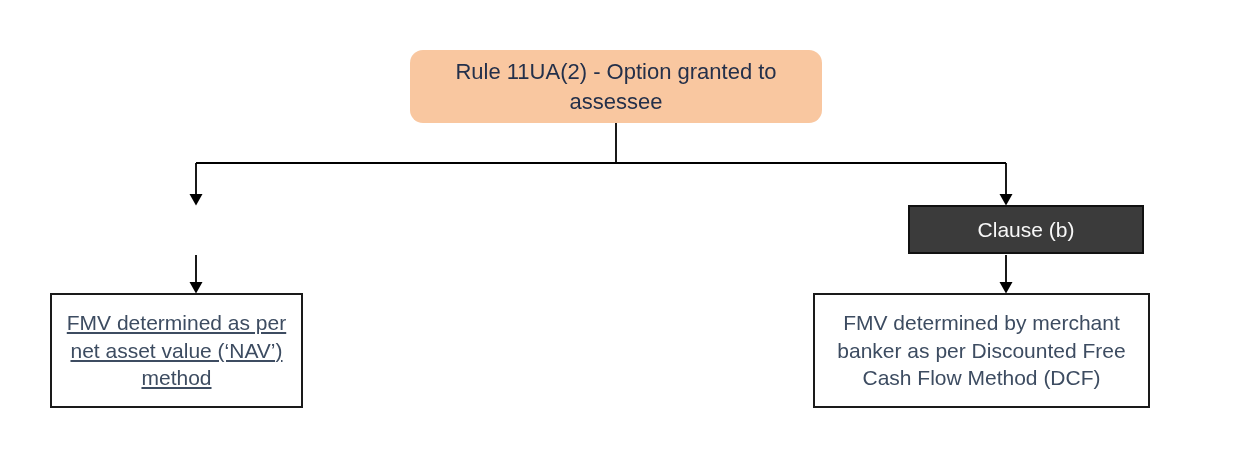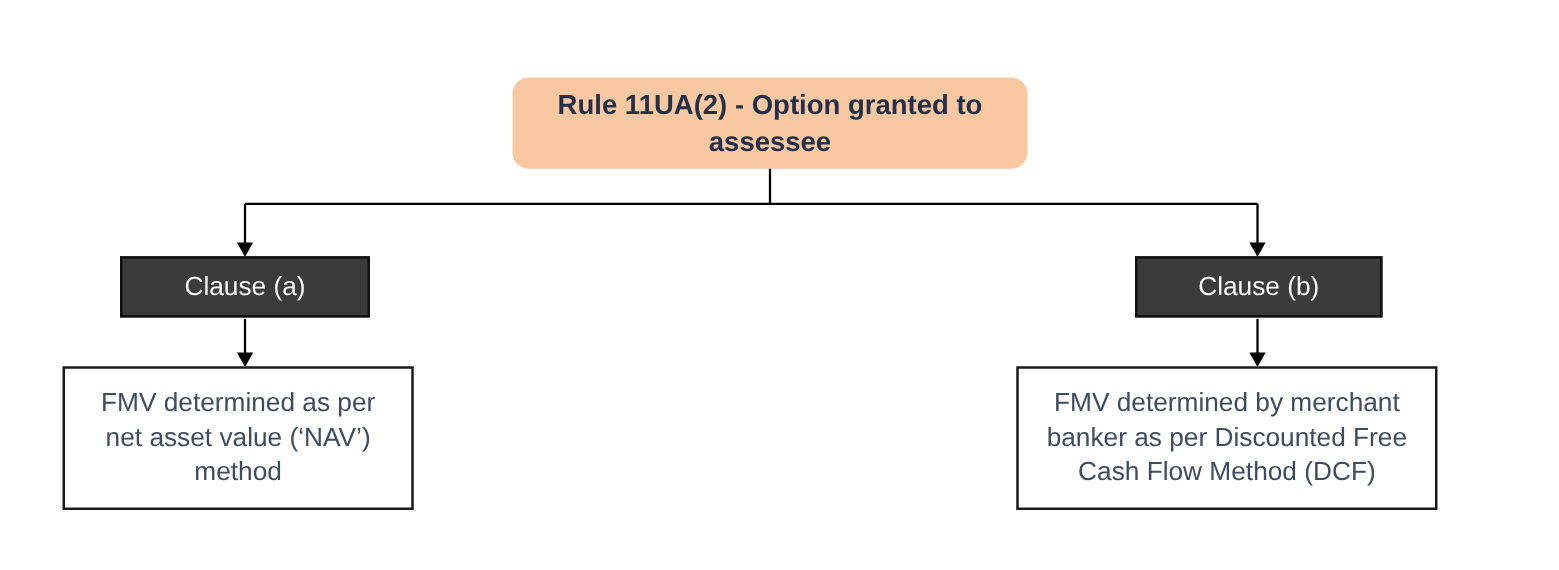--- a/index.html
+++ b/index.html
@@ -28,44 +28,43 @@
     position:absolute;
     display:flex;align-items:center;justify-content:center;
     text-align:center;
     box-sizing:border-box;
   }
   .root-node{
     left:410px;top:50px;width:412px;height:73px;
     background:var(--root-fill);
     border-radius:13px;
     color:var(--root-text);
-    font-size:22px;font-weight:bold;
+    font-size:22px;font-weight:normal;
     line-height:1.32;
     padding:4px 30px;
-    margin-top:12px;
   }
   .clause-node{
     background:var(--clause-fill);
     border:2px solid var(--clause-border);
     color:var(--clause-text);
     font-size:21px;
     top:205px;height:49px;
   }
   .clause-a{left:96px;width:200px;}
-  .clause-b{left:908px;width:198px;}
+  .clause-b{left:908px;width:236px;}
   .desc-node{
     background:#fff;
     border:2px solid var(--box-border);
     color:var(--body-text);
     font-size:21px;
     line-height:1.33;
     top:293px;height:115px;
     padding:6px 12px;
   }
-  .desc-a{left:50px;width:281px;}
+  .desc-a{left:50px;width:253px;text-decoration:underline;}
   .desc-b{left:813px;width:337px;}
   .line{stroke:var(--line-color);stroke-width:1.8;fill:none;}
   .arrowhead{fill:var(--line-color);stroke:none;}
 </style>
 </head>
 <body>
 
 <div class="canvas">
 
   <svg class="connectors" viewBox="0 0 1247 456" xmlns="http://www.w3.org/2000/svg" aria-hidden="true">
@@ -82,21 +81,20 @@
 
     <path class="line" d="M196 255 L196 283"></path>
     <polygon class="arrowhead" points="189.5,282 202.5,282 196,293.5"></polygon>
 
     <path class="line" d="M1006 255 L1006 283"></path>
     <polygon class="arrowhead" points="999.5,282 1012.5,282 1006,293.5"></polygon>
   </svg>
 
   <div class="node root-node">Rule 11UA(2) - Option granted to assessee</div>
 
-  <div class="node clause-node clause-a">Clause (a)</div>
 
   <div class="node clause-node clause-b">Clause (b)</div>
 
   <div class="node desc-node desc-a">FMV determined as per net asset value (‘NAV’) method</div>
 
   <div class="node desc-node desc-b">FMV determined by merchant banker as per Discounted Free Cash Flow Method (DCF)</div>
 
 </div>
 
 </body></html>

